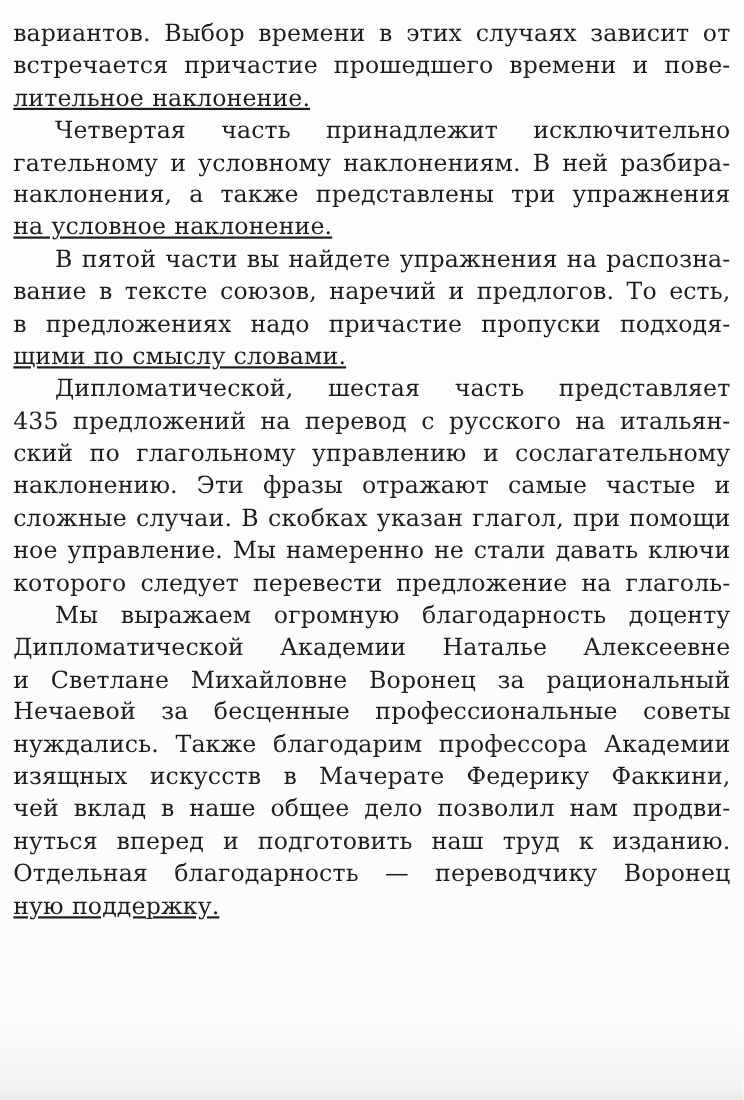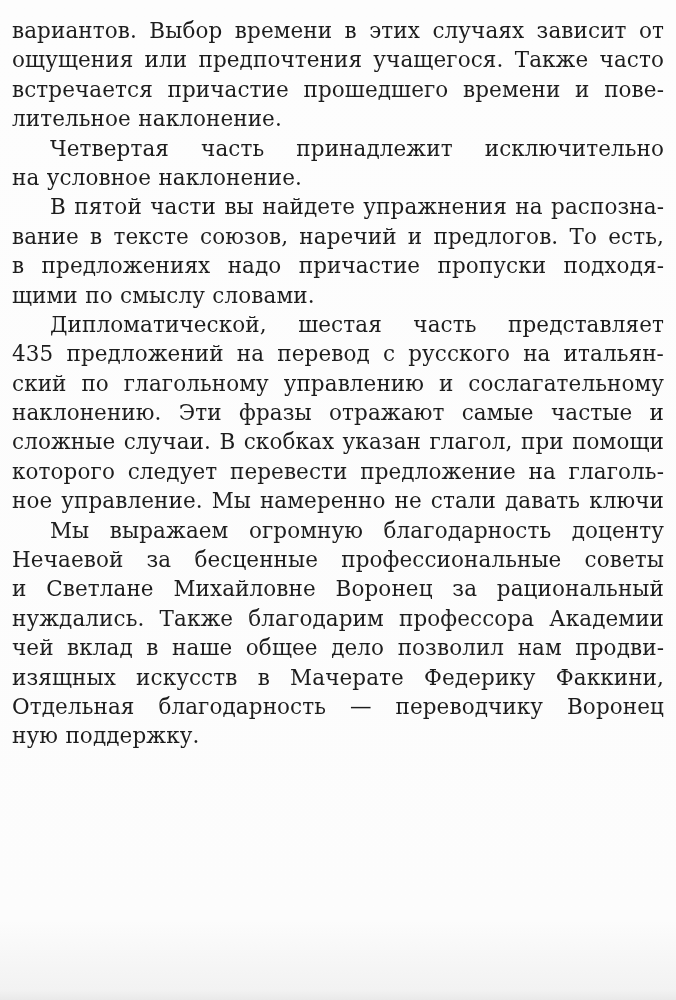--- a/index.html
+++ b/index.html
@@ -37,59 +37,63 @@
   .line {
     height: 29.4px;
     overflow: hidden;
     text-align: justify;
     text-align-last: justify;
     word-spacing: 0.5px;
   }
   .line.last {
     text-align: left;
     text-align-last: left;
+    text-decoration: underline;
   }
   .line.indent {
     padding-left: 38px;
   }
 </style>
 </head>
 <body>
 
 <div class="page">
   <div class="text-block">
       <div class="paragraph">
         <div class="line">вариантов. Выбор времени в этих случаях зависит от</div>
-        <div class="line">ощущения или предпочтения учащегося. Также часто</div>
         <div class="line">встречается причастие прошедшего времени и пове-</div>
         <div class="line last">лительное наклонение.</div>
       </div>
       <div class="paragraph">
         <div class="line indent">Четвертая часть принадлежит исключительно сосла-</div>
+        <div class="line">гательному и условному наклонениям. В ней разбира-</div>
+        <div class="line">наклонения, а также представлены три упражнения</div>
         <div class="line last">на условное наклонение.</div>
       </div>
       <div class="paragraph">
         <div class="line indent">В пятой части вы найдете упражнения на распозна-</div>
         <div class="line">вание в тексте союзов, наречий и предлогов. То есть,</div>
         <div class="line">в предложениях надо причастие пропуски подходя-</div>
         <div class="line last">щими по смыслу словами.</div>
       </div>
       <div class="paragraph">
         <div class="line indent">Дипломатической, шестая часть представляет собой</div>
         <div class="line">435 предложений на перевод с русского на итальян-</div>
         <div class="line">ский по глагольному управлению и сослагательному</div>
         <div class="line">наклонению. Эти фразы отражают самые частые и</div>
         <div class="line">сложные случаи. В скобках указан глагол, при помощи</div>
+        <div class="line">ное управление. Мы намеренно не стали давать ключи</div>
         <div class="line">которого следует перевести предложение на глаголь-</div>
-        <div class="line">ное управление. Мы намеренно не стали давать ключи</div>
       </div>
       <div class="paragraph">
         <div class="line indent">Мы выражаем огромную благодарность доценту</div>
+        <div class="line">Дипломатической Академии Наталье Алексеевне</div>
+        <div class="line">и Светлане Михайловне Воронец за рациональный</div>
         <div class="line">Нечаевой за бесценные профессиональные советы</div>
-        <div class="line">и Светлане Михайловне Воронец за рациональный</div>
         <div class="line">нуждались. Также благодарим профессора Академии</div>
+        <div class="line">изящных искусств в Мачерате Федерику Факкини,</div>
         <div class="line">чей вклад в наше общее дело позволил нам продви-</div>
-        <div class="line">изящных искусств в Мачерате Федерику Факкини,</div>
+        <div class="line">нуться вперед и подготовить наш труд к изданию.</div>
         <div class="line">Отдельная благодарность — переводчику Воронец</div>
         <div class="line last">ную поддержку.</div>
       </div>
     </div>
 </div>
 
 </body></html>

